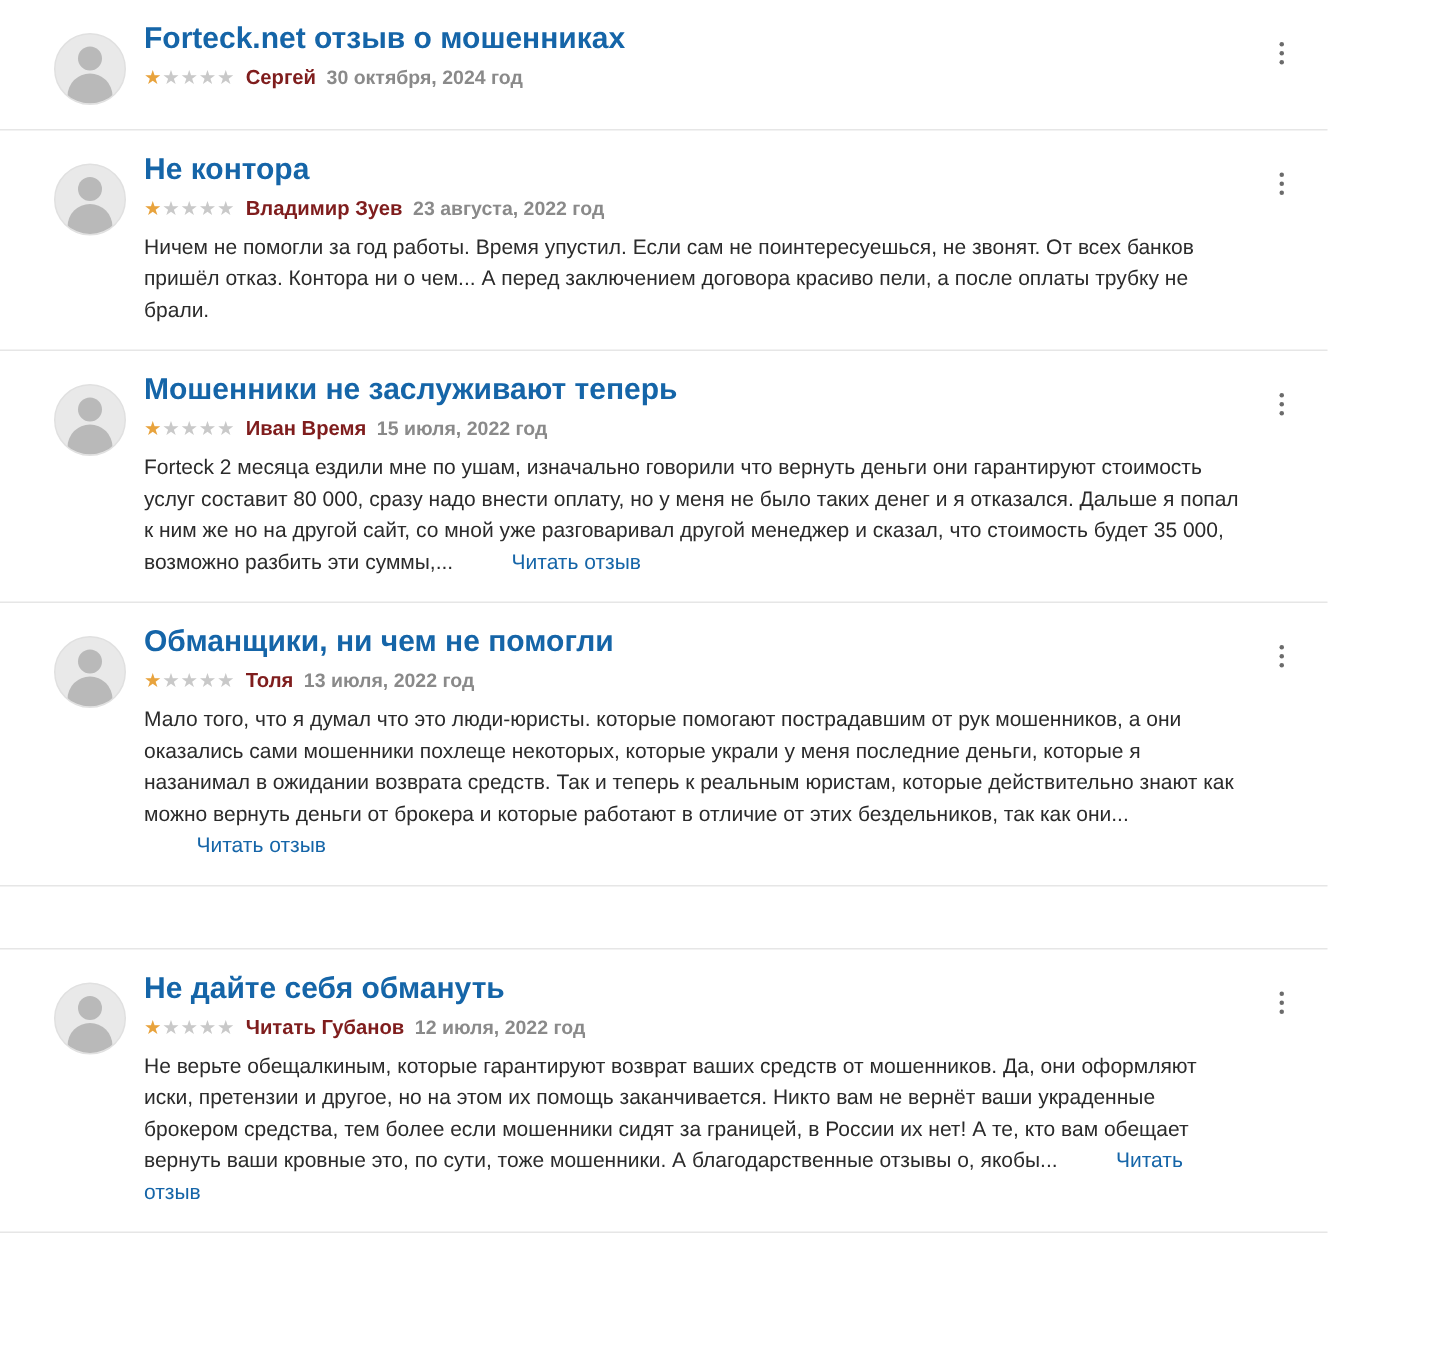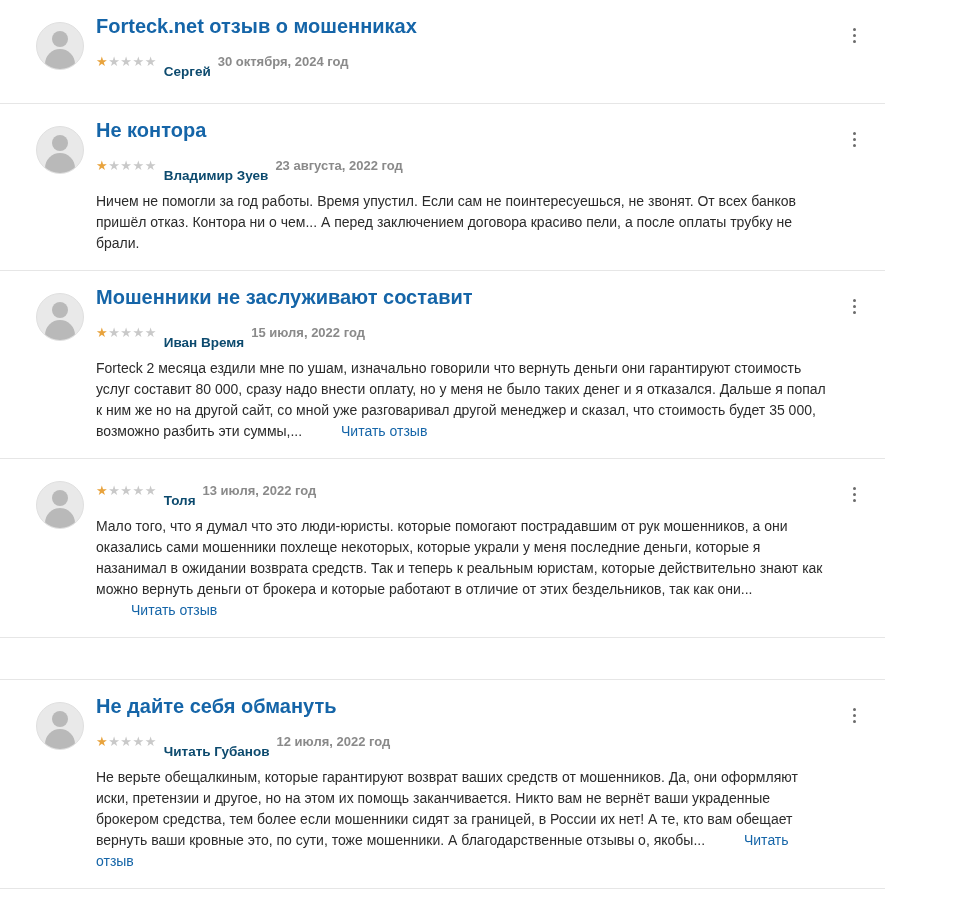--- a/index.html
+++ b/index.html
@@ -89,22 +89,21 @@
     font-size: 13px;
     letter-spacing: 0.5px;
     line-height: 14px;
     white-space: nowrap;
   }
   .star-on { color: #e8a33d; }
   .star-off { color: #c9c9c9; }
   .author {
     font-size: 13.5px;
     font-weight: bold;
-    color: #0c4a6e;
-    margin-top: 20px;
+    color: #7f1d1d;
   }
   .date {
     font-size: 13px;
     color: #8a8a8a;
     font-weight: bold;
   }
   .review-text {
     font-size: 14px;
     line-height: 21px;
     color: #2b2b2b;
@@ -184,21 +183,21 @@
       </div>
     </div>
     <div class="review-item">
       <div class="avatar-col">
         <div class="avatar">
           <div class="head"></div>
           <div class="body"></div>
         </div>
       </div>
       <div class="content-col">
-        <div class="review-title">Мошенники не заслуживают составит</div>
+        <div class="review-title">Мошенники не заслуживают теперь</div>
         <div class="meta-row">
           <span class="stars"><span class="star-on">★</span><span class="star-off">★</span><span class="star-off">★</span><span class="star-off">★</span><span class="star-off">★</span></span>
           <span class="author">Иван Время</span>
           <span class="date">15 июля, 2022 год</span>
         </div>
         <p class="review-text"><span>Forteck 2 месяца ездили мне по ушам, изначально говорили что вернуть деньги они гарантируют стоимость услуг составит 80 000, сразу надо внести оплату, но у меня не было таких денег и я отказался. Дальше я попал к ним же но на другой сайт, со мной уже разговаривал другой менеджер и сказал, что стоимость будет 35 000, возможно разбить эти суммы,...</span> <span class="read-more">Читать отзыв</span></p>
       </div>
       <div class="menu-btn">
         <span></span>
         <span></span>
@@ -206,20 +205,21 @@
       </div>
     </div>
     <div class="review-item">
       <div class="avatar-col">
         <div class="avatar">
           <div class="head"></div>
           <div class="body"></div>
         </div>
       </div>
       <div class="content-col">
+        <div class="review-title">Обманщики, ни чем не помогли</div>
         <div class="meta-row">
           <span class="stars"><span class="star-on">★</span><span class="star-off">★</span><span class="star-off">★</span><span class="star-off">★</span><span class="star-off">★</span></span>
           <span class="author">Толя</span>
           <span class="date">13 июля, 2022 год</span>
         </div>
         <p class="review-text"><span>Мало того, что я думал что это люди-юристы. которые помогают пострадавшим от рук мошенников, а они оказались сами мошенники похлеще некоторых, которые украли у меня последние деньги, которые я назанимал в ожидании возврата средств. Так и теперь к реальным юристам, которые действительно знают как можно вернуть деньги от брокера и которые работают в отличие от этих бездельников, так как они...</span> <span class="read-more">Читать отзыв</span></p>
       </div>
       <div class="menu-btn">
         <span></span>
         <span></span>

